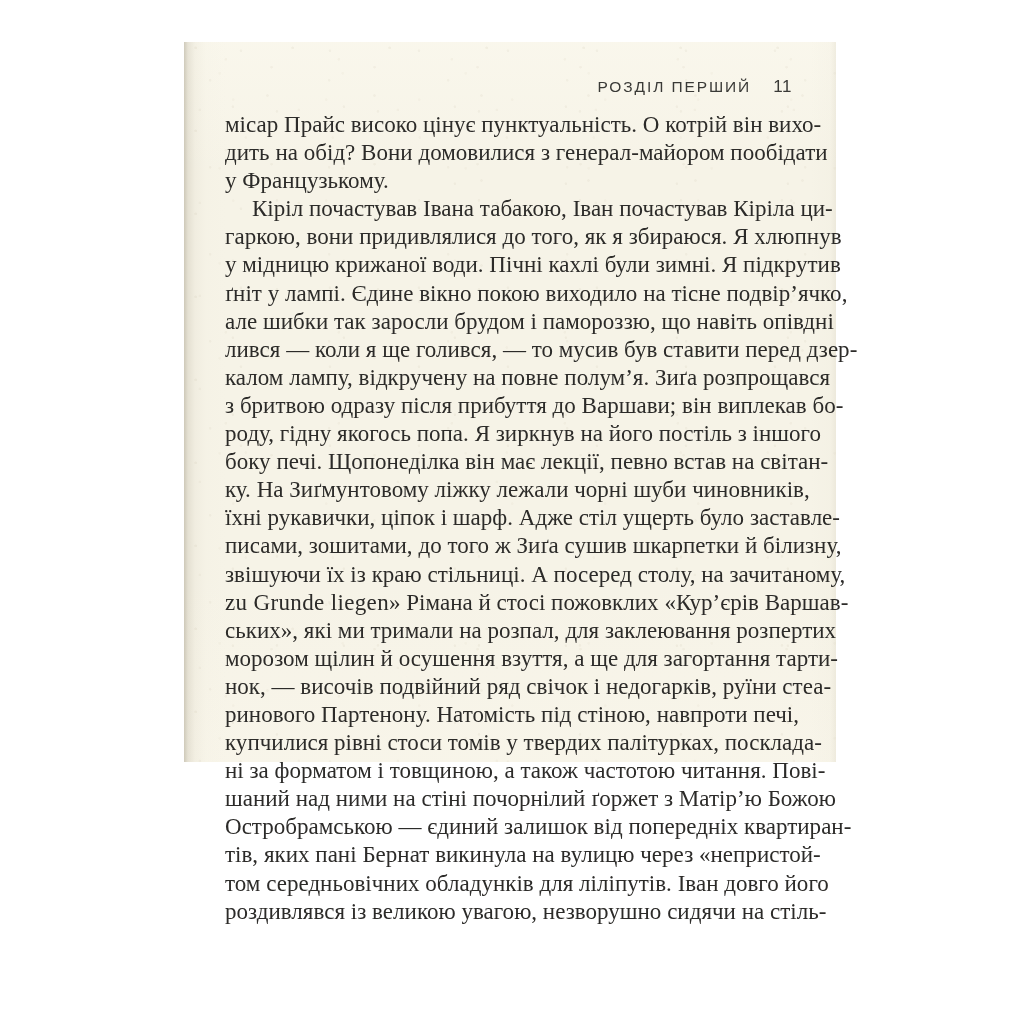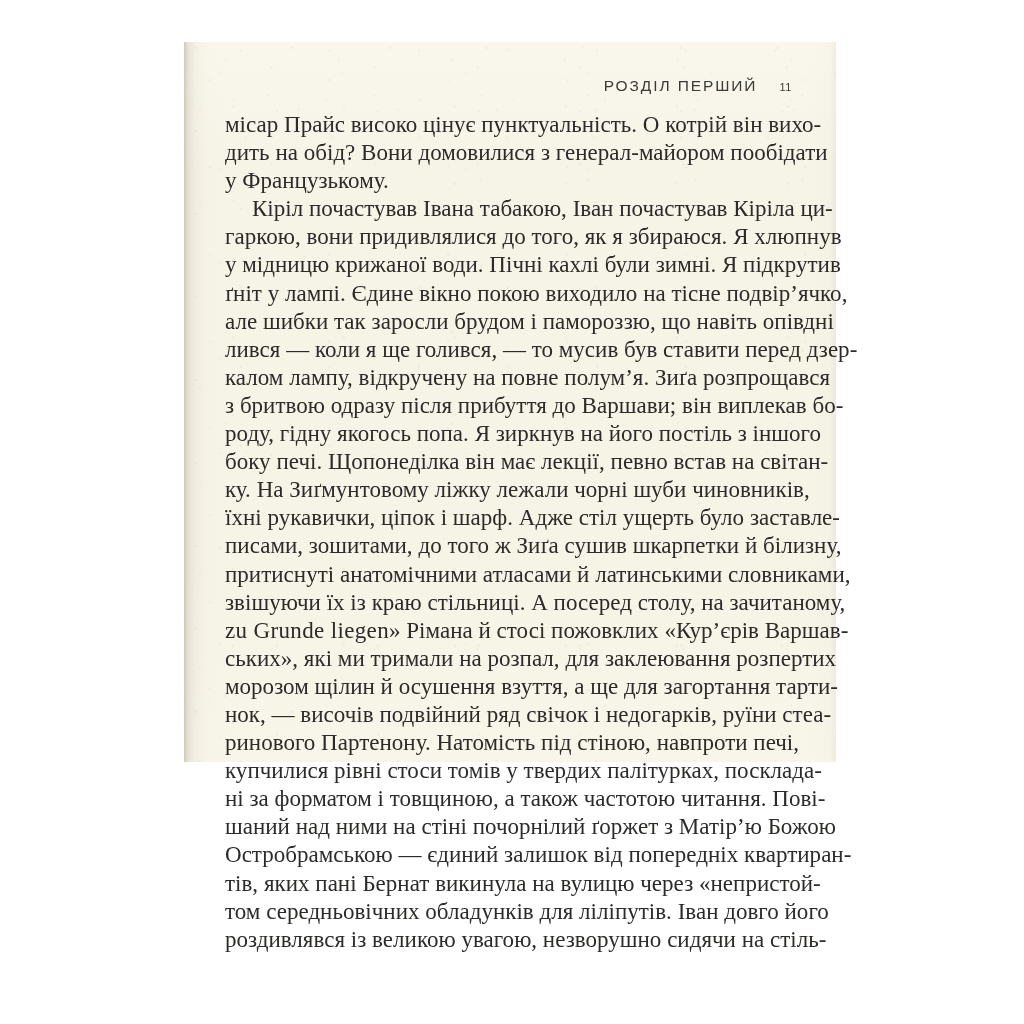--- a/index.html
+++ b/index.html
@@ -90,21 +90,21 @@
     font-family: "Liberation Sans", "DejaVu Sans", sans-serif;
     font-size: 15.5px;
     letter-spacing: 1.9px;
     color: #3a3a37;
     white-space: nowrap;
   }
   #running-head .rh-title { font-weight: 400; }
   #running-head .rh-folio {
     margin-left: 22px;
     letter-spacing: .6px;
-    font-size: 11px;
+    font-size: 17px;
   }
 
   
   #text-block {
     position: absolute;
     left: 41px;
     top: 69px;
     width: 570px;
   }
   .text-line {
@@ -148,21 +148,20 @@
         <div class="text-line">ґніт у лампі. Єдине вікно покою виходило на тісне подвір’ячко,</div>
         <div class="text-line">але шибки так заросли брудом і памороззю, що навіть опівдні</div>
         <div class="text-line">лився — коли я ще голився, — то мусив був ставити перед дзер-</div>
         <div class="text-line">калом лампу, відкручену на повне полум’я. Зиґа розпрощався</div>
         <div class="text-line">з бритвою одразу після прибуття до Варшави; він виплекав бо-</div>
         <div class="text-line">роду, гідну якогось попа. Я зиркнув на його постіль з іншого</div>
         <div class="text-line">боку печі. Щопонеділка він має лекції, певно встав на світан-</div>
         <div class="text-line">ку. На Зиґмунтовому ліжку лежали чорні шуби чиновників,</div>
         <div class="text-line">їхні рукавички, ціпок і шарф. Адже стіл ущерть було заставле-</div>
         <div class="text-line">писами, зошитами, до того ж Зиґа сушив шкарпетки й білизну,</div>
-        <div class="text-line">притиснуті анатомічними атласами й латинськими словниками,</div>
         <div class="text-line">звішуючи їх із краю стільниці. А посеред столу, на зачитаному,</div>
         <div class="text-line"><span class="latin">zu Grunde liegen</span>» Рімана й стосі пожовклих «Кур’єрів Варшав-</div>
         <div class="text-line">ських», які ми тримали на розпал, для заклеювання розпертих</div>
         <div class="text-line">морозом щілин й осушення взуття, а ще для загортання тарти-</div>
         <div class="text-line">нок, — височів подвійний ряд свічок і недогарків, руїни стеа-</div>
         <div class="text-line">ринового Партенону. Натомість під стіною, навпроти печі,</div>
         <div class="text-line">купчилися рівні стоси томів у твердих палітурках, посклада-</div>
         <div class="text-line">ні за форматом і товщиною, а також частотою читання. Пові-</div>
         <div class="text-line">шаний над ними на стіні почорнілий ґоржет з Матір’ю Божою</div>
         <div class="text-line">Остробрамською — єдиний залишок від попередніх квартиран-</div>

